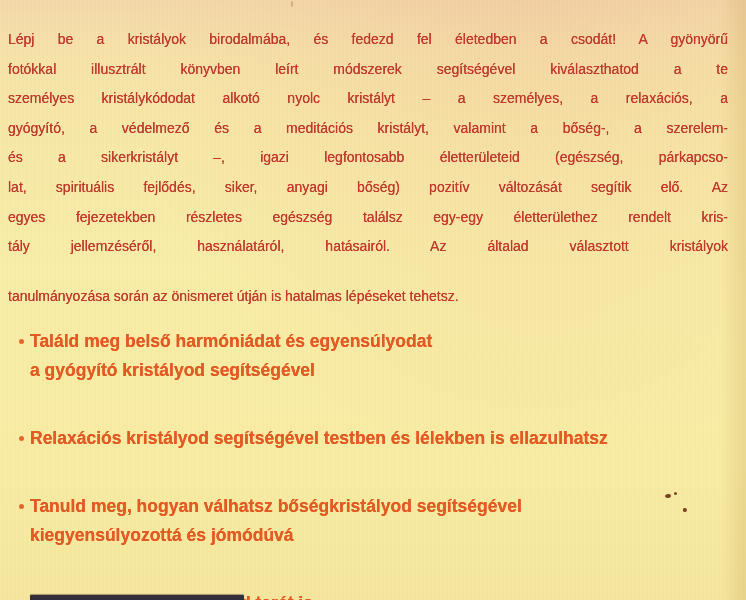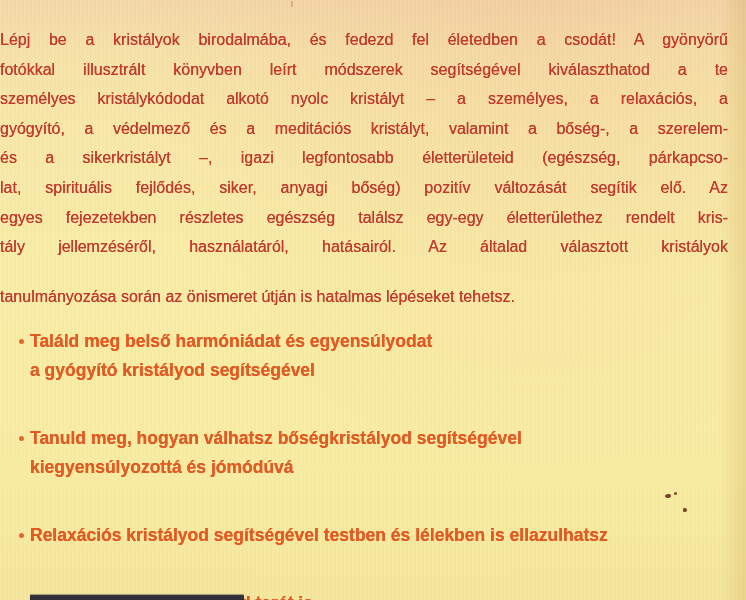--- a/index.html
+++ b/index.html
@@ -12,22 +12,22 @@
       radial-gradient(ellipse at 72% 0%, rgba(238,164,134,0.18), rgba(238,164,134,0) 55%),
       linear-gradient(90deg, rgba(0,0,0,0) 0%, rgba(0,0,0,0) 96.5%, rgba(186,140,58,0.22) 100%),
       linear-gradient(180deg,#f3d8a9 0%,#f6e2a8 9%,#f7e8a7 22%,#f8eda7 45%,#f8eca3 78%,#f5e69d 100%);
   }
   .grain{
     position:absolute;inset:0;pointer-events:none;
     background:repeating-linear-gradient(90deg,
       rgba(255,255,255,0.025) 0 2px, rgba(175,135,60,0.025) 2px 4px);
   }
   .intro{
-    position:absolute;left:0;right:18px;top:25px;
-    font-size:16px;line-height:29.6px;
+    position:absolute;left:8px;right:18px;top:25px;
+    font-size:14px;line-height:29.6px;
     color:#c23a2e;
     text-shadow:0 0 0.5px #c23a2e;
   }
   .pline{
     text-align:justify;
     text-align-last:justify;
     height:29.6px;overflow:hidden;
   }
   .pline.last{text-align-last:left;margin-top:20px;}
   .bullets{
@@ -83,26 +83,26 @@
     </div>
 
   <div class="bullets" id="bullets">
       <div class="bullet-item">
         <span class="bullet-dot"></span>
         <div class="bline">Találd meg belső harmóniádat és egyensúlyodat</div>
         <div class="bline">a gyógyító kristályod segítségével</div>
       </div>
       <div class="bullet-item">
         <span class="bullet-dot"></span>
-        <div class="bline">Tanuld meg, hogyan válhatsz bőségkristályod segítségével</div>
-        <div class="bline">kiegyensúlyozottá és jómódúvá</div>
+        <div class="bline">Relaxációs kristályod segítségével testben és lélekben is ellazulhatsz</div>
       </div>
       <div class="bullet-item">
         <span class="bullet-dot"></span>
-        <div class="bline">Relaxációs kristályod segítségével testben és lélekben is ellazulhatsz</div>
+        <div class="bline">Tanuld meg, hogyan válhatsz bőségkristályod segítségével</div>
+        <div class="bline">kiegyensúlyozottá és jómódúvá</div>
       </div>
       <div class="bullet-item">
         <span class="bullet-dot"></span>
         <div class="bline">és otthonod, irodád, autód terét is</div>
       </div>
     </div>
 
   <span class="top-mark"></span>
   <span class="speck s1"></span>
   <span class="speck s1b"></span>

